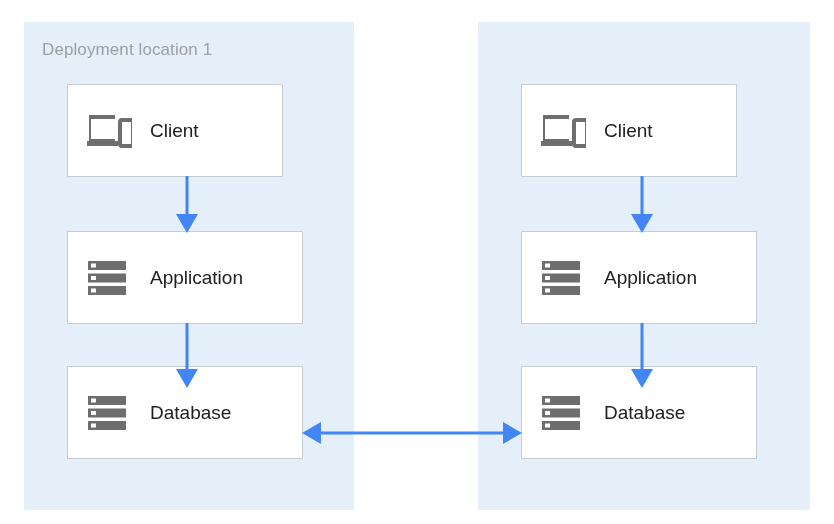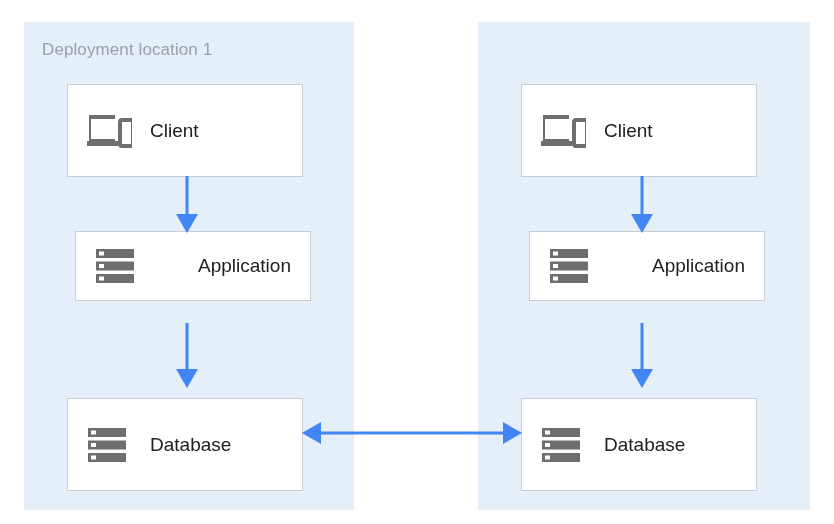--- a/index.html
+++ b/index.html
@@ -39,23 +39,23 @@
     padding-left:18px;
   }
   .node-label{
     font-size:19px;
     color:#202124;
     margin-left:18px;
     white-space:nowrap;
   }
 
   
-  .n-client{left:43px;top:62px;width:236px;height:93px;}
-  .n-app{left:51px;top:209px;width:236px;height:70px;gap:40px;}
-  .n-db{left:43px;top:376px;width:236px;height:93px;text-align:right;}
+  .n-client{left:43px;top:62px;width:216px;height:93px;}
+  .n-app{left:43px;top:209px;width:236px;height:93px;}
+  .n-db{left:43px;top:344px;width:236px;height:93px;text-align:right;}
 
   .icon{
     width:46px;height:40px;
     flex:0 0 auto;
     display:block;
   }
 
   
   .arrow-v{
     position:absolute;

